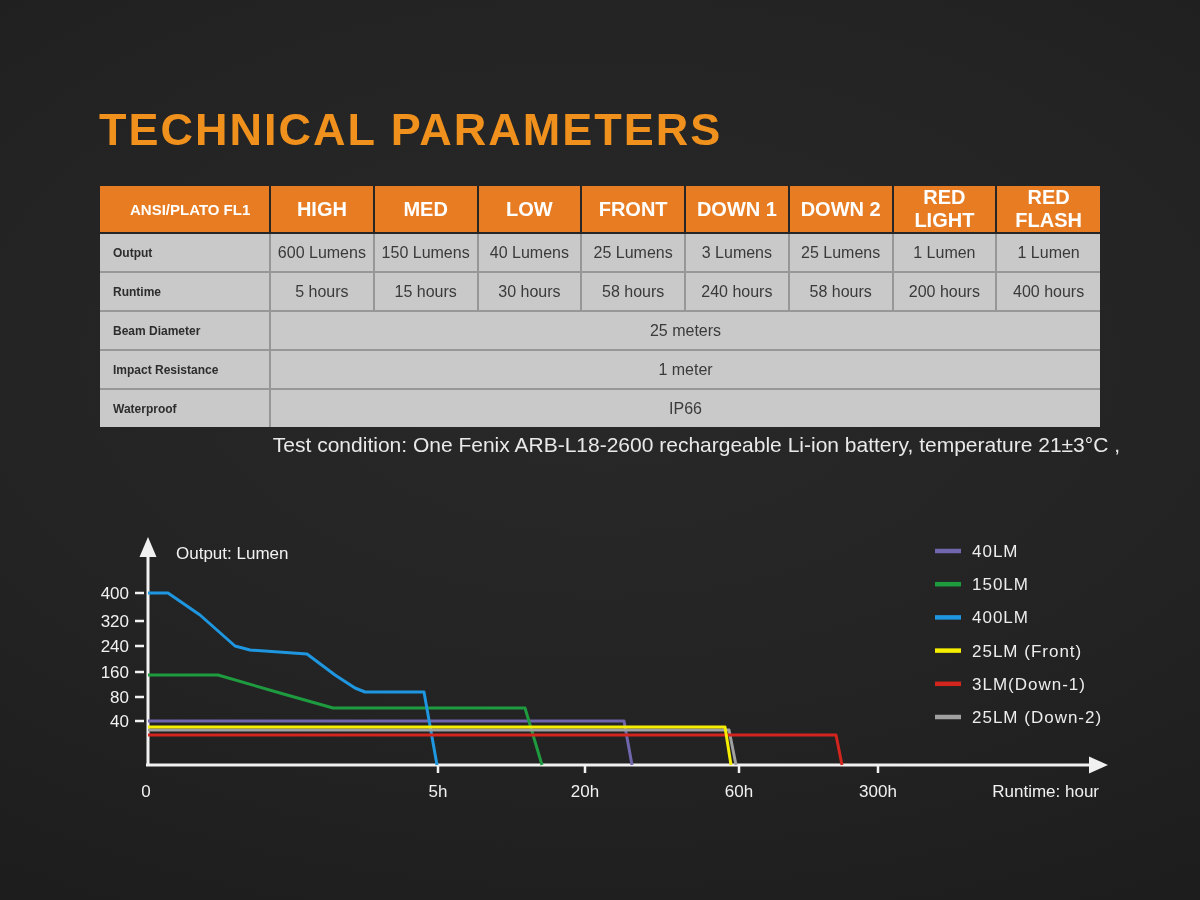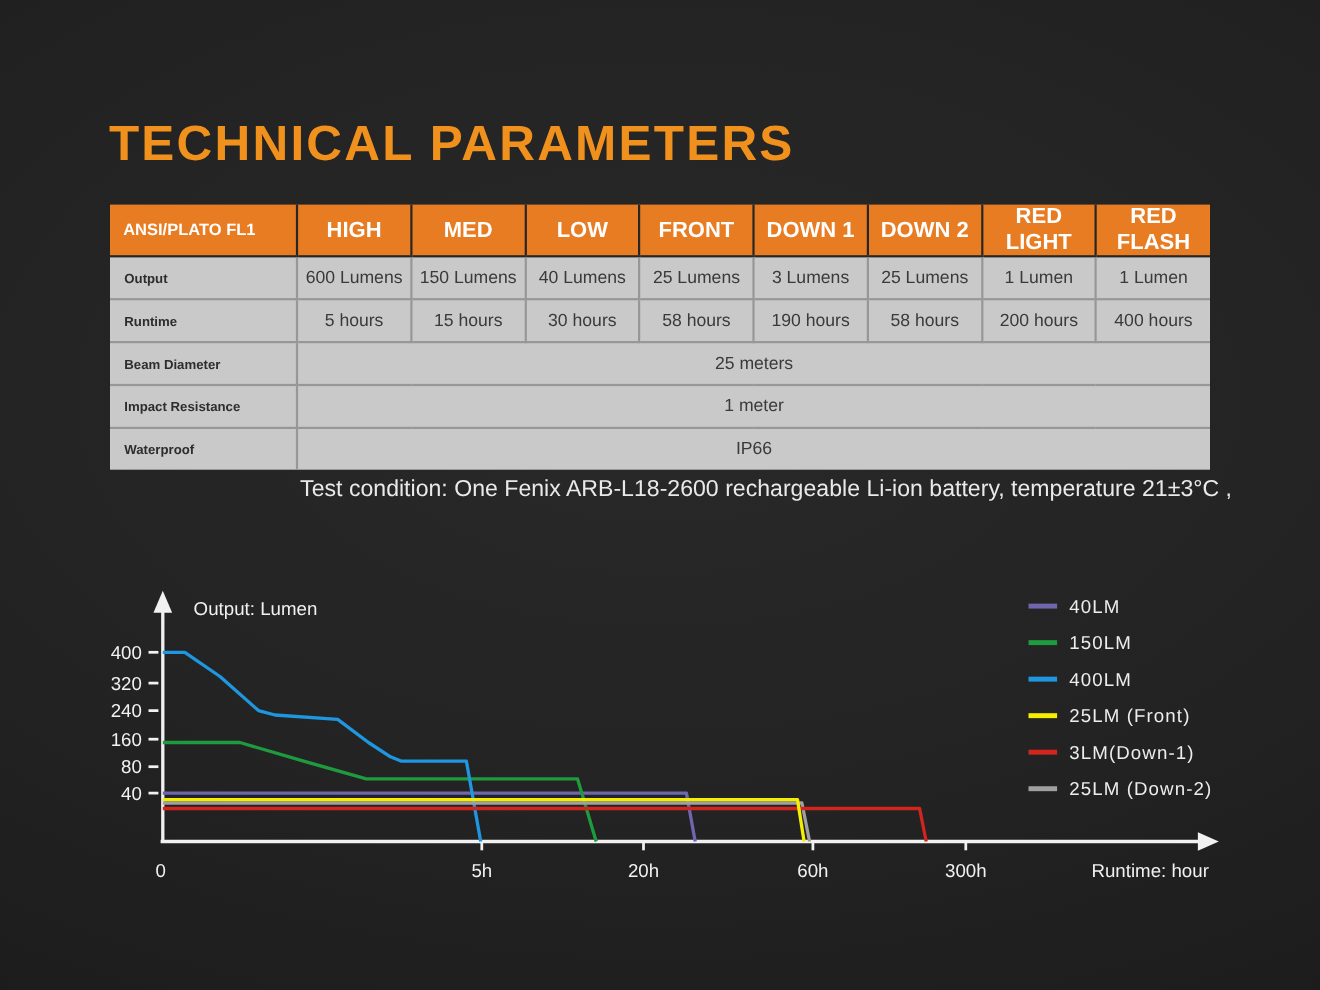--- a/index.html
+++ b/index.html
@@ -16,21 +16,21 @@
   table.spec{
     position:absolute;left:100px;top:186px;width:1000px;
     border-collapse:collapse;table-layout:fixed;
   }
   table.spec th{
     height:36px;background:#e87c22;color:#ffffff;
     font-size:20px;font-weight:bold;text-align:center;padding:0 4px;
     border-bottom:2px solid #262626;
   }
   table.spec th + th{border-left:2px solid #262626;}
-  table.spec th.rowhead{text-align:left;padding-left:12px;font-size:15px;}
+  table.spec th.rowhead{text-align:left;padding-left:30px;font-size:15px;}
   table.spec td{
     height:37px;background:#c9c9c9;color:#3a3a3a;
     font-size:16px;text-align:center;padding:0 2px;
     border:2px solid #979797;border-top:none;
   }
   table.spec td.rowlabel{
     font-weight:bold;color:#2d2d2d;text-align:left;padding-left:13px;font-size:12px;
   }
   table.spec tr td:first-child{border-left:none;}
   table.spec tr td:last-child{border-right:none;}
@@ -88,21 +88,21 @@
         <td>25 Lumens</td>
         <td>1 Lumen</td>
         <td>1 Lumen</td>
       </tr>
       <tr>
         <td class="rowlabel">Runtime</td>
         <td>5 hours</td>
         <td>15 hours</td>
         <td>30 hours</td>
         <td>58 hours</td>
-        <td>190 hours</td>
+        <td>240 hours</td>
         <td>58 hours</td>
         <td>200 hours</td>
         <td>400 hours</td>
       </tr>
       <tr>
         <td class="rowlabel">Beam Diameter</td>
         <td colspan="8">25 meters</td>
       </tr>
       <tr>
         <td class="rowlabel">Impact Resistance</td>

